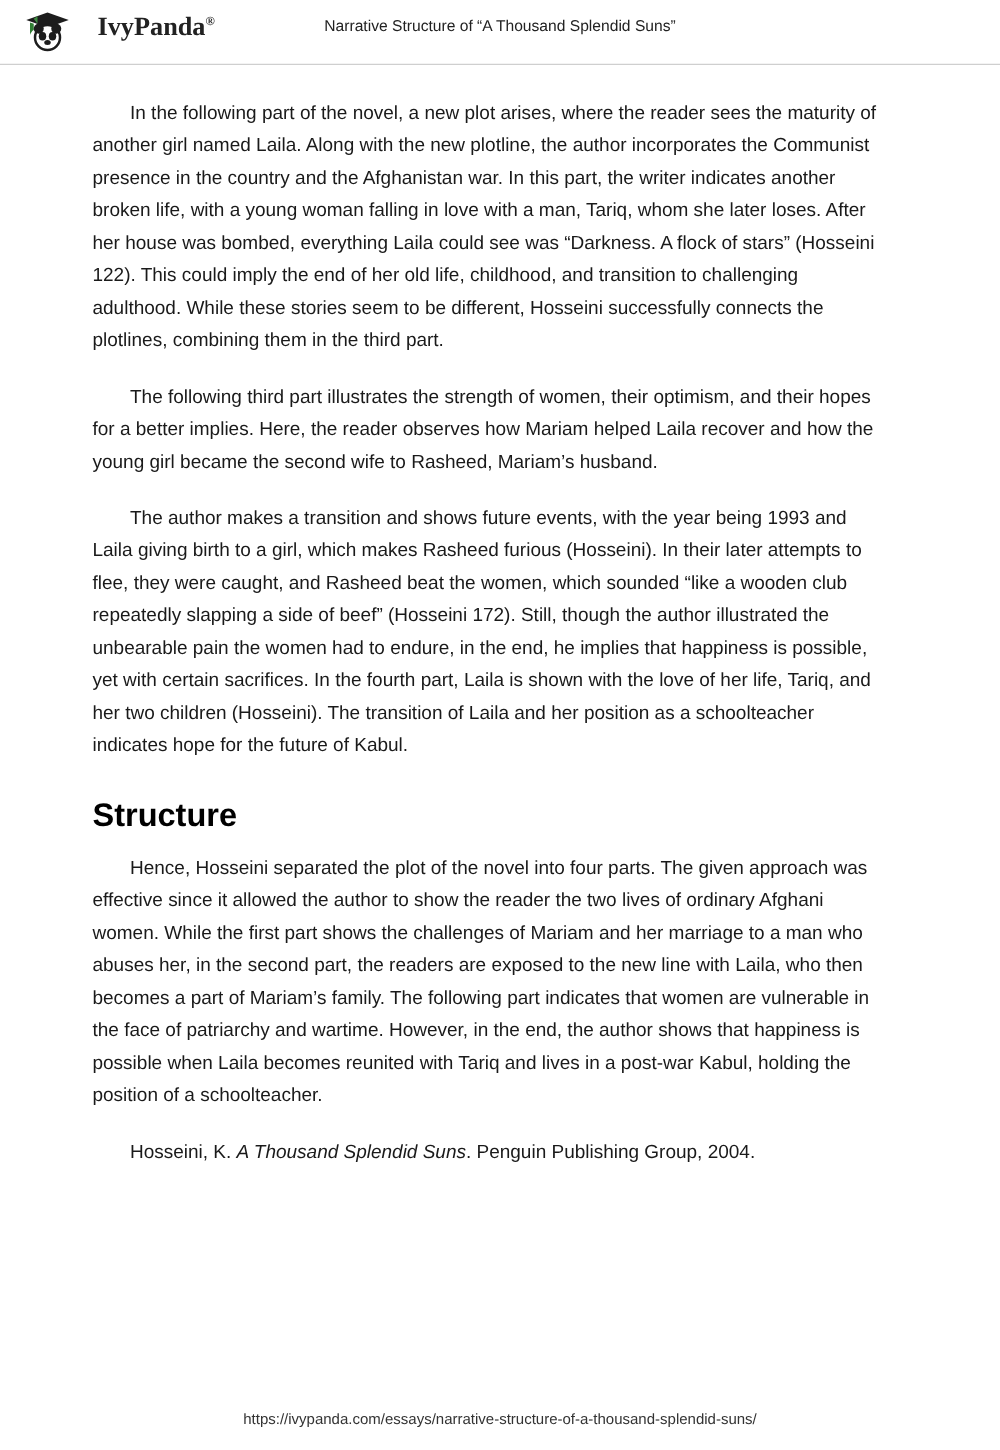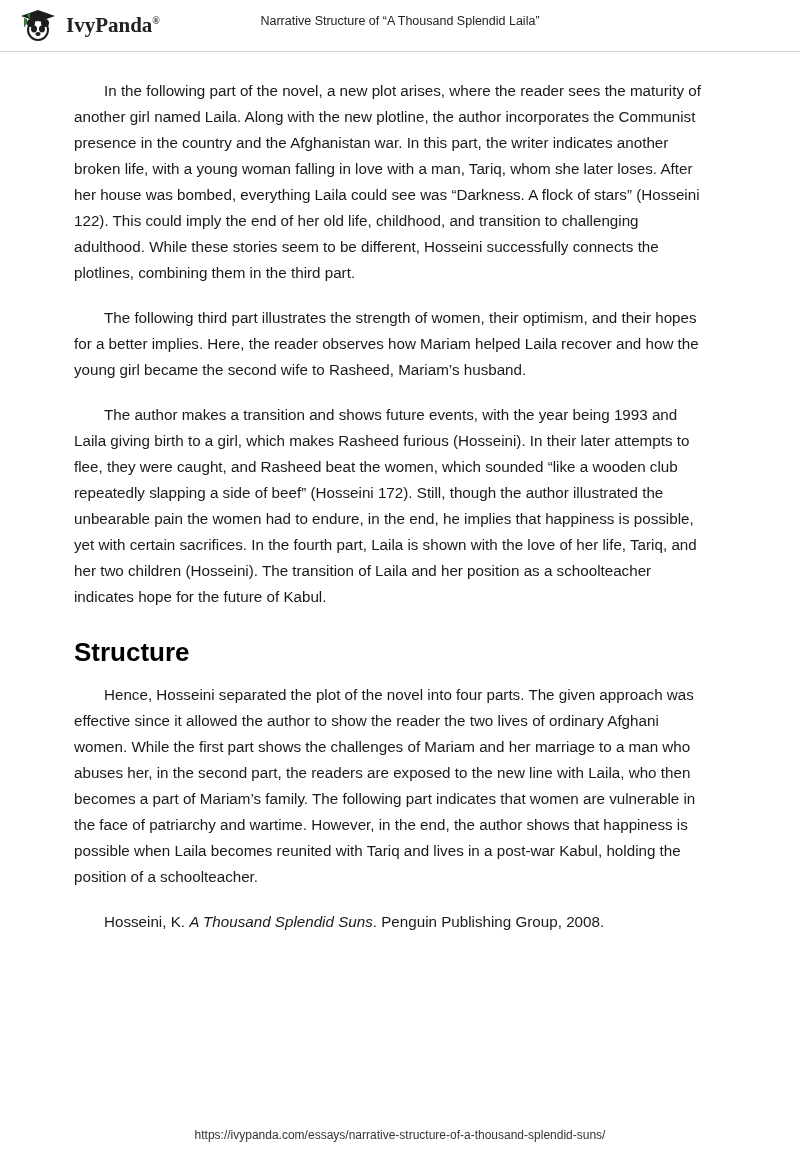--- a/index.html
+++ b/index.html
@@ -29,22 +29,21 @@
     position: relative;
     height: 52px;
     border-bottom: 1px solid #cfcfcf;
     display: flex;
     align-items: center;
     padding: 0 18px;
     box-sizing: border-box;
   }
   .brand {
     display: flex;
-    align-items: center;
-    gap: 8px;
+    gap: 20px;
   }
   .brand-logo {
     width: 40px;
     height: 34px;
     position: relative;
     flex: 0 0 auto;
   }
   .brand-text {
     font-family: "Liberation Serif", serif;
     font-size: 21px;
@@ -133,33 +132,33 @@
           <ellipse cx="16" cy="20" rx="3" ry="3.4" fill="#1d1d1d"></ellipse>
           <ellipse cx="24" cy="20" rx="3" ry="3.4" fill="#1d1d1d"></ellipse>
           <ellipse cx="20" cy="25" rx="2.6" ry="2" fill="#1d1d1d"></ellipse>
           <path d="M9 6 L12 4 L12 10 Z" fill="#3c8c3f"></path>
         </svg>
       </span>
       <span class="brand-text">
         <span>IvyPanda</span><span class="reg">®</span>
       </span>
     </div>
-    <div class="header-title">Narrative Structure of “A Thousand Splendid Laila”</div>
+    <div class="header-title">Narrative Structure of “A Thousand Splendid Suns”</div>
   </div>
 
   <div class="content">
 
     <p class="para">In the following part of the novel, a new plot arises, where the reader sees the maturity of another girl named Laila. Along with the new plotline, the author incorporates the Communist presence in the country and the Afghanistan war. In this part, the writer indicates another broken life, with a young woman falling in love with a man, Tariq, whom she later loses. After her house was bombed, everything Laila could see was “Darkness. A flock of stars” (Hosseini 122). This could imply the end of her old life, childhood, and transition to challenging adulthood. While these stories seem to be different, Hosseini successfully connects the plotlines, combining them in the third part.</p>
     <p class="para">The following third part illustrates the strength of women, their optimism, and their hopes for a better implies. Here, the reader observes how Mariam helped Laila recover and how the young girl became the second wife to Rasheed, Mariam’s husband.</p>
     <p class="para">The author makes a transition and shows future events, with the year being 1993 and Laila giving birth to a girl, which makes Rasheed furious (Hosseini). In their later attempts to flee, they were caught, and Rasheed beat the women, which sounded “like a wooden club repeatedly slapping a side of beef” (Hosseini 172). Still, though the author illustrated the unbearable pain the women had to endure, in the end, he implies that happiness is possible, yet with certain sacrifices. In the fourth part, Laila is shown with the love of her life, Tariq, and her two children (Hosseini). The transition of Laila and her position as a schoolteacher indicates hope for the future of Kabul.</p>
 
     <h2 class="section">Structure</h2>
     <p class="para">Hence, Hosseini separated the plot of the novel into four parts. The given approach was effective since it allowed the author to show the reader the two lives of ordinary Afghani women. While the first part shows the challenges of Mariam and her marriage to a man who abuses her, in the second part, the readers are exposed to the new line with Laila, who then becomes a part of Mariam’s family. The following part indicates that women are vulnerable in the face of patriarchy and wartime. However, in the end, the author shows that happiness is possible when Laila becomes reunited with Tariq and lives in a post-war Kabul, holding the position of a schoolteacher.</p>
 
-    <p class="citation"><span>Hosseini, K. </span><span class="italic">A Thousand Splendid Suns</span><span>. Penguin Publishing Group, 2008.</span></p>
+    <p class="citation"><span>Hosseini, K. </span><span class="italic">A Thousand Splendid Suns</span><span>. Penguin Publishing Group, 2004.</span></p>
 
   </div>
 
   <div class="footer">
     <a href="#">https://ivypanda.com/essays/narrative-structure-of-a-thousand-splendid-suns/</a>
   </div>
 
 </div>
 
 </body></html>

